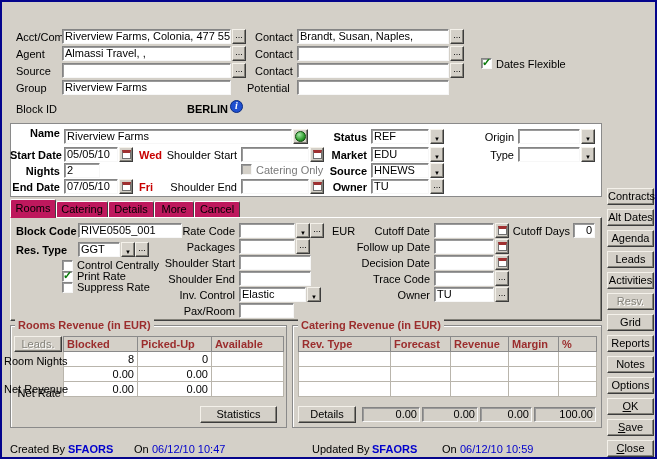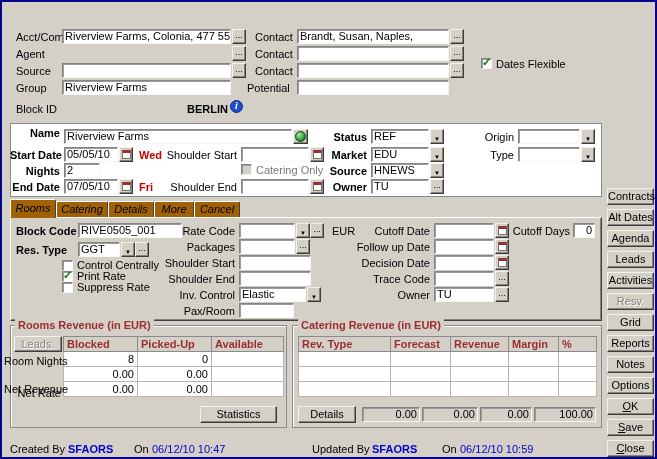--- a/index.html
+++ b/index.html
@@ -24,21 +24,21 @@
   .cal-icon{display:block;width:9px;height:9px;background:#fff;border:1px solid #707070;border-top:3px solid #a03030;box-sizing:border-box;}
   .globe-icon{display:block;width:11px;height:11px;border-radius:50%;background:radial-gradient(circle at 35% 30%,#a8e8a8 0%,#2e9e2e 60%,#0c5c0c 100%);border:1px solid #0a4a0a;box-sizing:border-box;}
   .info-icon{position:absolute;width:13px;height:13px;border-radius:50%;background:#1e4fd0;border:1px solid #0a2a80;box-sizing:border-box;}
   .info-icon::after{content:"i";position:absolute;left:4px;top:-1px;color:#fff;font-size:10px;font-weight:bold;font-family:"Liberation Serif",serif;font-style:italic;}
   .cb{position:absolute;width:11px;height:11px;box-sizing:border-box;background:#fff;border:1px solid;border-color:#848484 #f7f7f7 #f7f7f7 #848484;box-shadow:inset 1px 1px 0 #9a9a9a;}
   .cb.checked::after{content:"✓";position:absolute;left:0;top:-3px;font-size:11px;font-weight:bold;color:#0a7a0a;}
   .cb.dis{background:#d4d0c8;}
   .gbox{position:absolute;box-sizing:border-box;border:1px solid #8a8a8a;box-shadow:inset 1px 1px 0 #ffffff;}
   .gbox.white{background:#fff;box-shadow:none;}
   .gtitle{position:absolute;font-size:11px;background:#d4d0c8;padding:0 3px;color:#9b2d2d;font-weight:bold;white-space:nowrap;}
-  .tab{position:absolute;top:199px;height:17px;box-sizing:border-box;background:#a16207;border:1px solid;border-color:#fff #404040 transparent #fff;border-radius:2px 2px 0 0;font-size:11px;line-height:15px;text-align:center;font-style:italic;}
+  .tab{position:absolute;top:199px;height:17px;box-sizing:border-box;background:#be185d;border:1px solid;border-color:#fff #404040 transparent #fff;border-radius:2px 2px 0 0;font-size:11px;line-height:15px;text-align:center;}
   .tab.active{top:197px;height:19px;line-height:17px;}
   .panel{position:absolute;left:8px;top:215px;width:592px;height:104px;box-sizing:border-box;background:#d4d0c8;border:1px solid;border-color:#fff #404040 #404040 #fff;box-shadow:inset -1px -1px 0 #84827a;}
   .sbtn{position:absolute;left:605px;width:47px;height:17px;box-sizing:border-box;background:#d4d0c8;border:1px solid;border-color:#f4f1ea #3c3c3c #3c3c3c #f4f1ea;box-shadow:inset -1px -1px 0 #84827a;font-size:11px;line-height:15px;text-align:center;cursor:default;}
   .sbtn.dis{color:#84827a;text-shadow:1px 1px 0 #fff;}
   .sbtn.u::first-letter{text-decoration:underline;}
   .btn3d.dis{color:#84827a;text-shadow:1px 1px 0 #fff;}
   .tbl{position:absolute;border-collapse:collapse;table-layout:fixed;}
   .tbl th,.tbl td{font-size:11px;height:14px;padding:0 3px;overflow:hidden;white-space:nowrap;}
   .tbl th{background:#d4d0c8;color:#9b2d2d;border:1px solid #8a8a8a;text-align:left;font-weight:bold;}
   .tbl td{background:#fff;border:1px solid #b9b5ac;}
@@ -49,20 +49,21 @@
 <div id="win">
 
 
   <span class="lbl" style="left:14px;top:29px">Acct/Com</span>
   <div class="fld" style="left:60px;top:27px;width:169px">Riverview Farms, Colonia, 477 550-36</div>
   <div class="btn3d sq" style="left:230px;top:27px">
       <span class="dots-icon"></span>
     </div>
 
   <span class="lbl" style="left:14px;top:46px">Agent</span>
+  <div class="fld" style="left:60px;top:44px;width:169px">Almassi Travel, ,</div>
   <div class="btn3d sq" style="left:230px;top:44px">
       <span class="dots-icon"></span>
     </div>
 
   <span class="lbl" style="left:14px;top:63px">Source</span>
   <div class="fld" style="left:60px;top:61px;width:169px"></div>
   <div class="btn3d sq" style="left:230px;top:61px">
       <span class="dots-icon"></span>
     </div>
 

